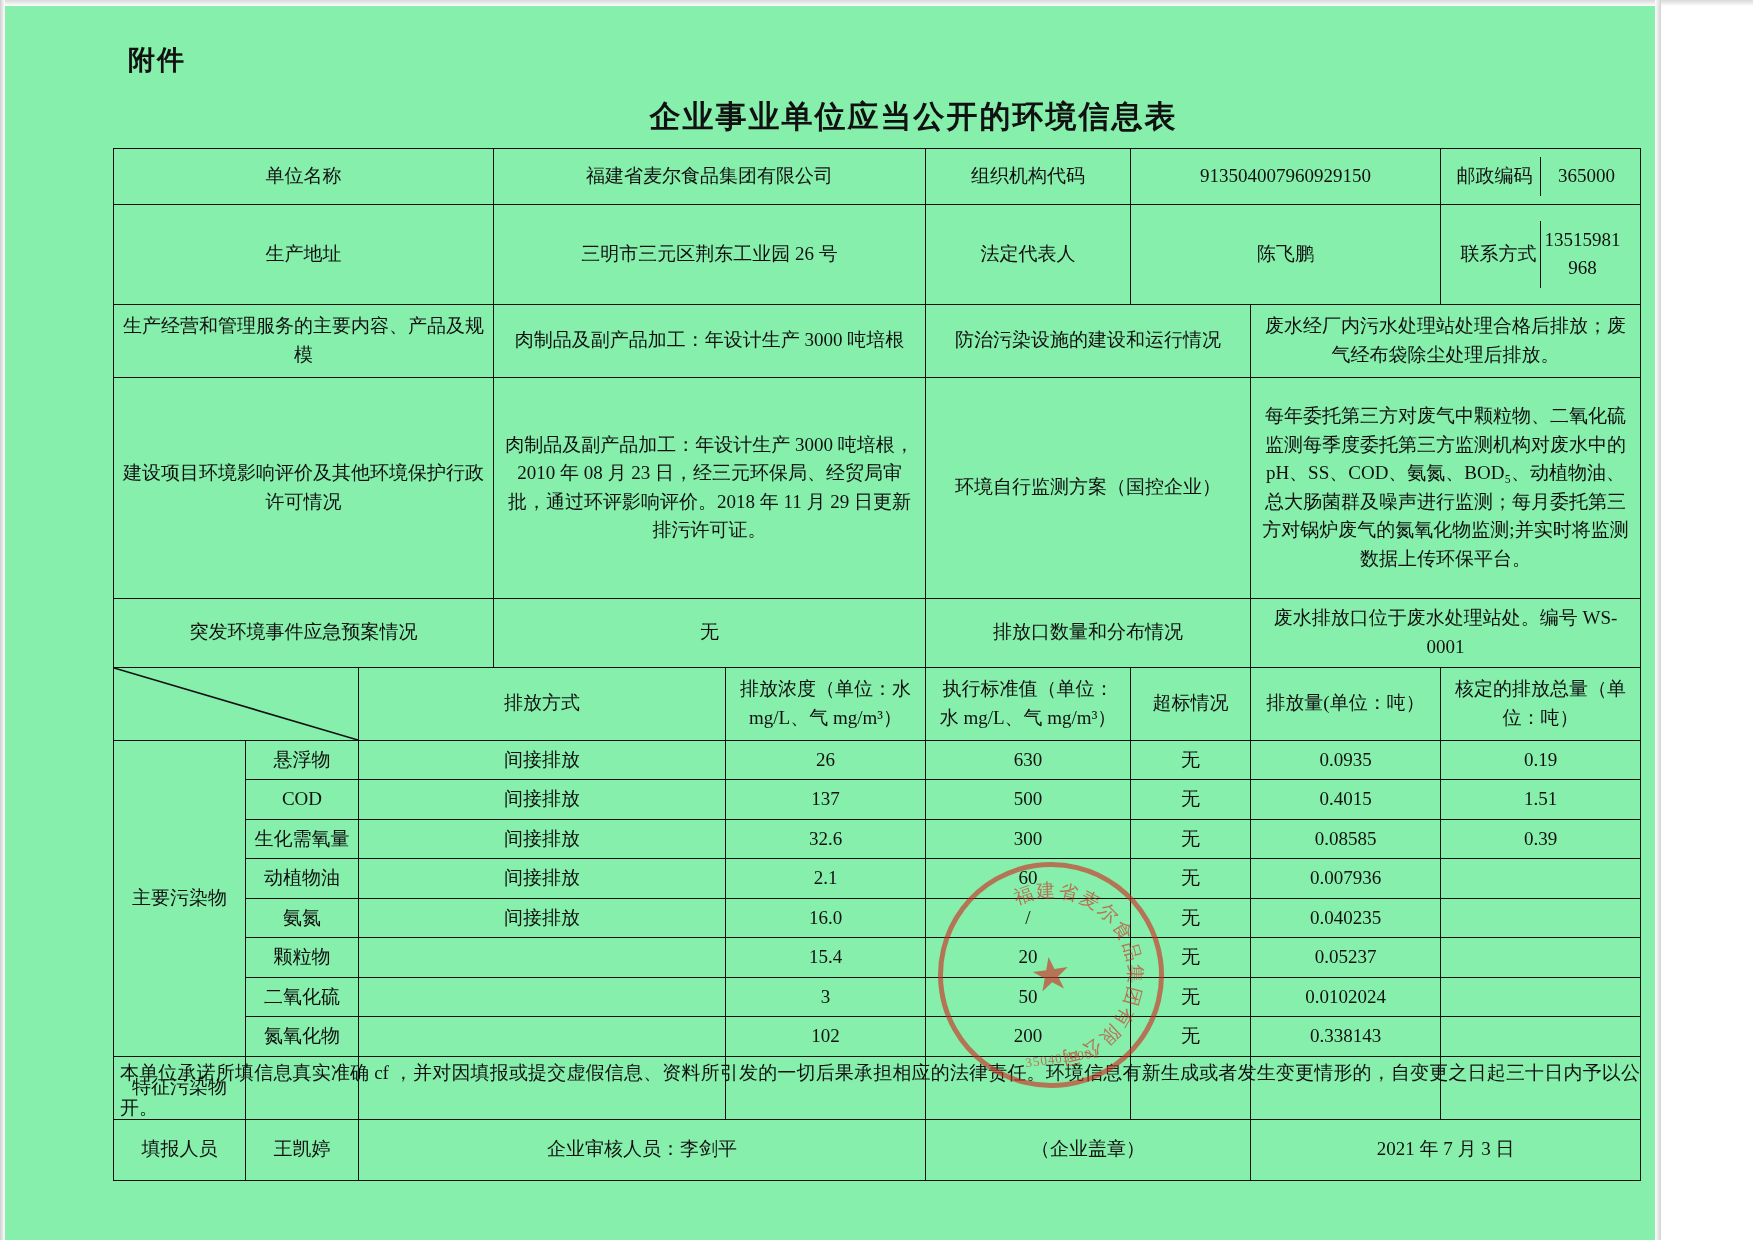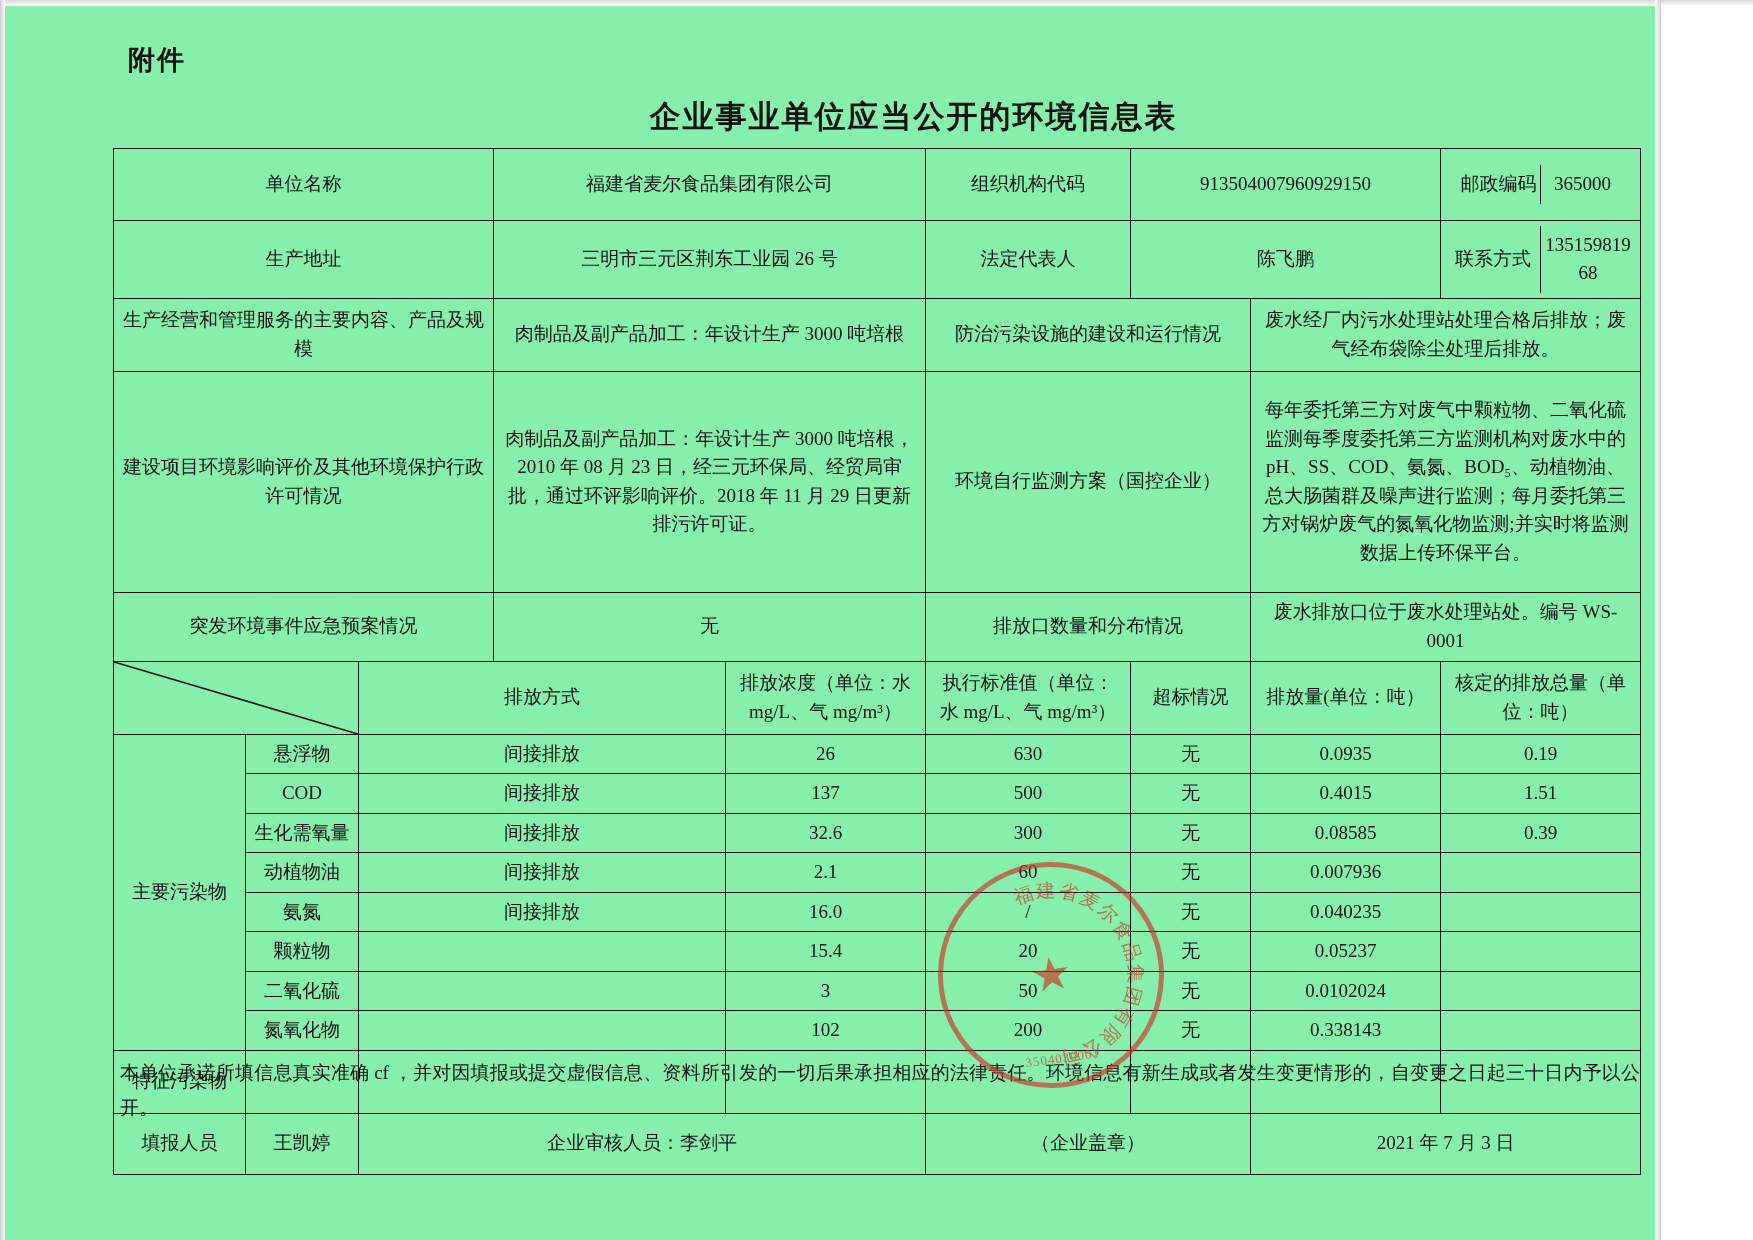--- a/index.html
+++ b/index.html
@@ -173,38 +173,38 @@
       <col style="width:190px">
       <col style="width:200px">
     </colgroup>
 
     <tbody>
         <tr>
       <td colspan="3">单位名称</td>
       <td colspan="2">福建省麦尔食品集团有限公司</td>
       <td>组织机构代码</td>
       <td colspan="2">913504007960929150</td>
-      <td style="padding:16px">
+      <td style="padding:8px">
         <table style="width:100%;border-collapse:collapse;table-layout:fixed">
           <tbody>
                 <tr>
             <td style="border:none;width:50%;font-size:19px;padding:5px 2px">邮政编码</td>
             <td style="border:none;border-left:1px solid #111;width:50%;font-size:19px;padding:5px 2px">365000</td>
           </tr>
         </tbody>
             </table>
       </td>
     </tr>
 
     <tr>
       <td colspan="3">生产地址</td>
       <td colspan="2">三明市三元区荆东工业园 26 号</td>
       <td>法定代表人</td>
       <td colspan="2">陈飞鹏</td>
-      <td style="padding:5px">
+      <td style="padding:16px">
         <table style="width:100%;border-collapse:collapse;table-layout:fixed">
           <tbody>
                 <tr>
             <td style="border:none;width:50%;font-size:19px;padding:5px 2px">联系方式</td>
             <td style="border:none;border-left:1px solid #111;width:50%;font-size:19px;padding:5px 2px">13515981968</td>
           </tr>
         </tbody>
             </table>
       </td>
     </tr>

